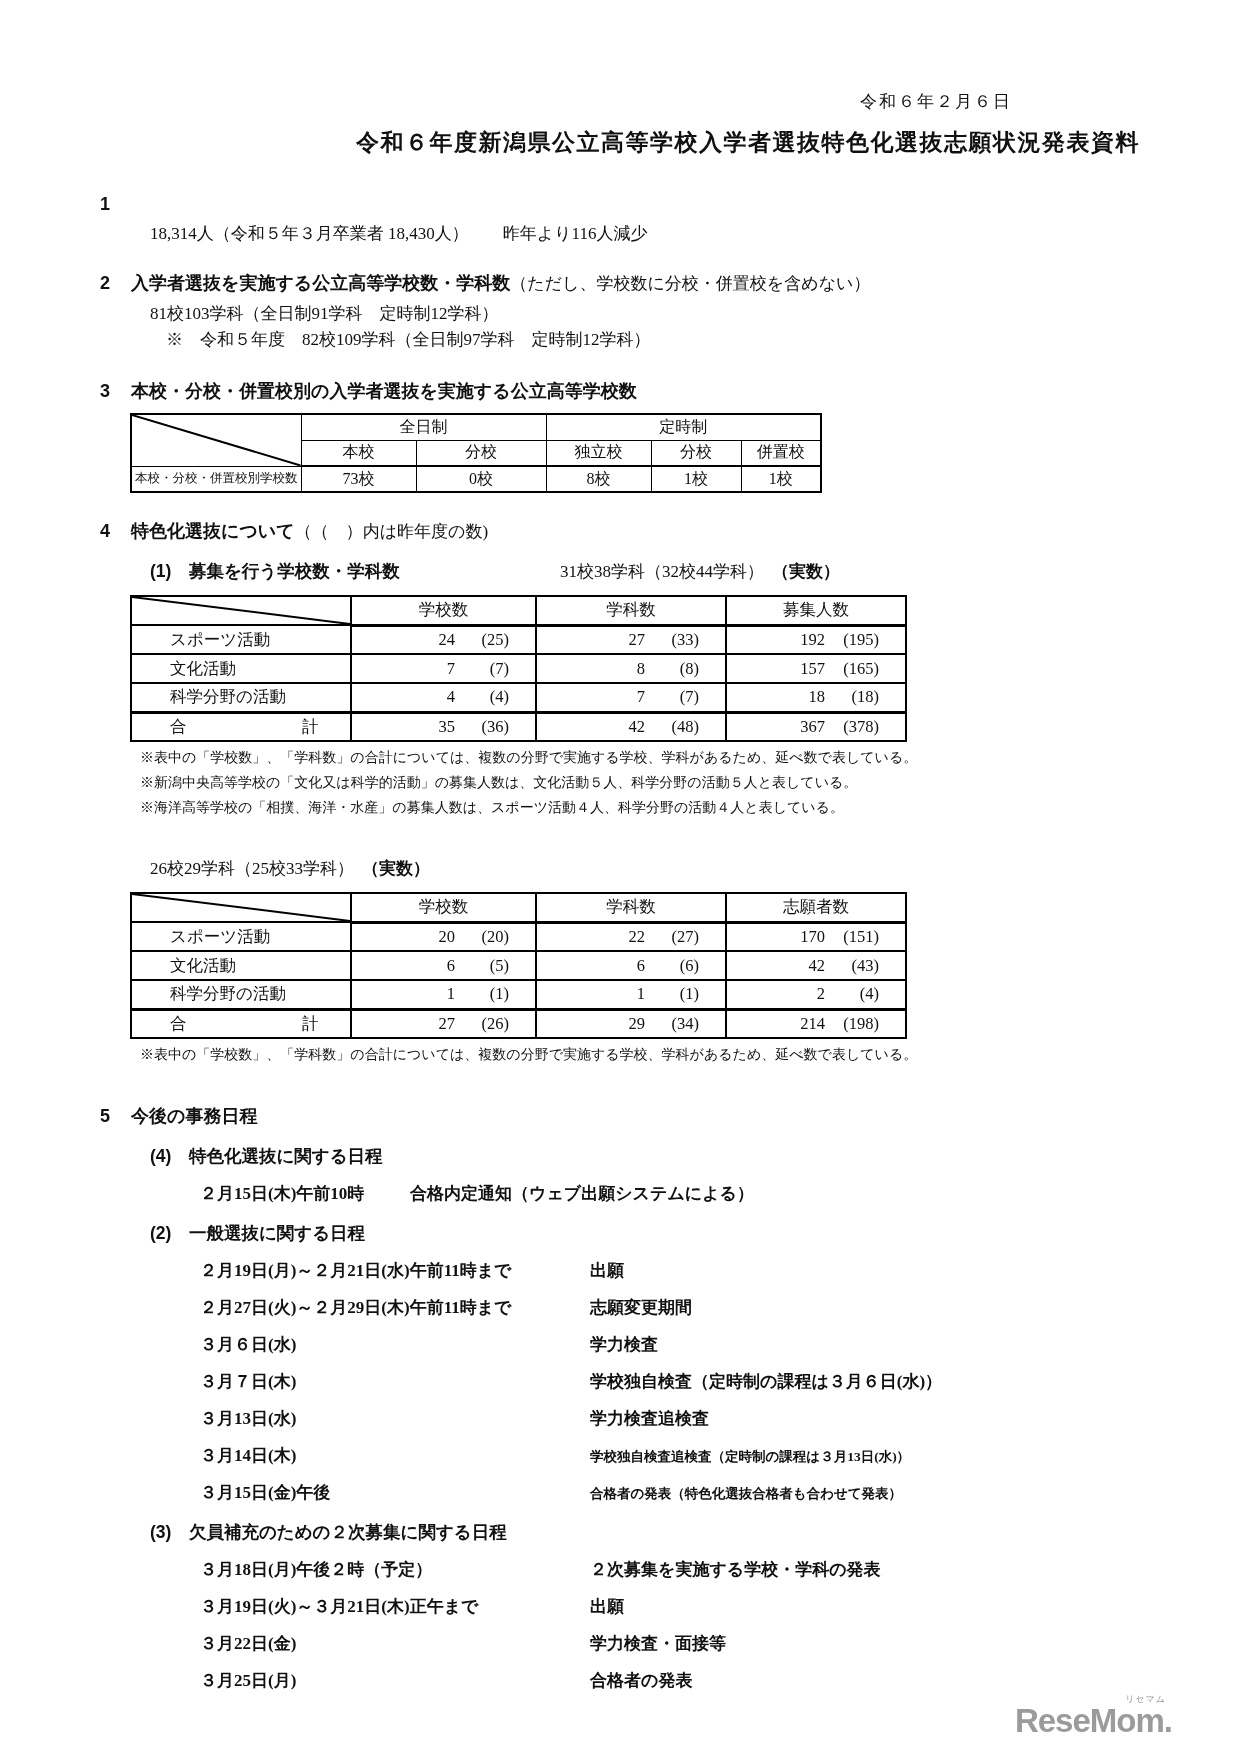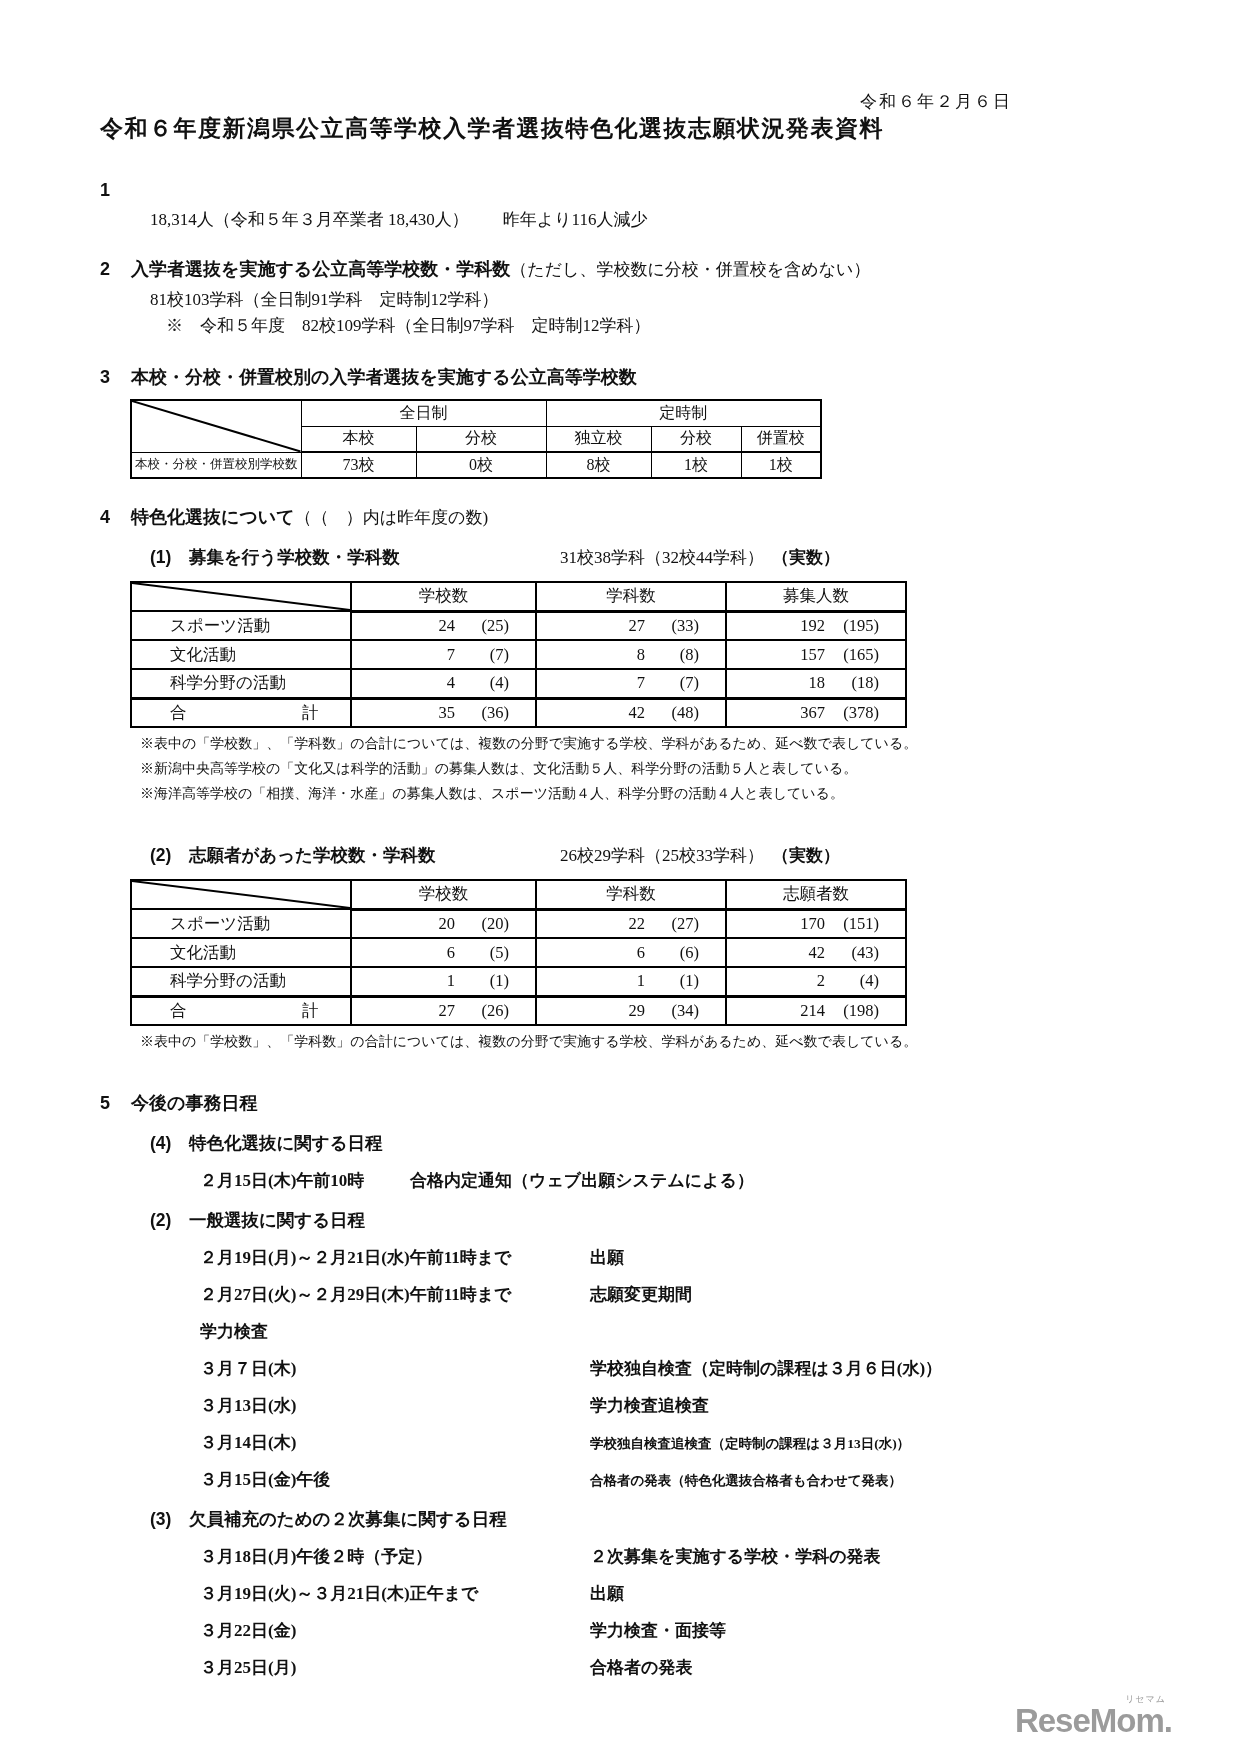--- a/index.html
+++ b/index.html
@@ -7,21 +7,21 @@
   body {
     width:1240px; height:1754px;
     font-family:"Liberation Serif","DejaVu Serif",serif;
     color:#111;
   }
   .page { position:relative; width:1240px; height:1754px; padding:90px 100px 0 100px; overflow:hidden; background:#fff; }
 
   .date-line { text-align:right; padding-right:128px; font-size:17px; letter-spacing:2px; }
 
   .doc-title {
-    text-align:left;
+    margin-top:14px; text-align:right;
     font-family:"Liberation Sans","DejaVu Sans",sans-serif;
     font-weight:bold; font-size:23px; letter-spacing:1.5px;
   }
 
   .sec { display:flex; align-items:baseline; font-family:"Liberation Sans","DejaVu Sans",sans-serif; font-weight:bold; font-size:18px; }
   .sec-num { width:31px; flex-shrink:0; }
   .sec-h .h-normal { font-family:"Liberation Serif","DejaVu Serif",serif; font-weight:normal; font-size:17px; }
 
   .body-line { font-size:17px; }
   .ind50 { padding-left:50px; }
@@ -218,21 +218,20 @@
             </span></td>
     </tr>
   </tbody>
     </table>
 
   <div class="note">※表中の「学校数」、「学科数」の合計については、複数の分野で実施する学校、学科があるため、延べ数で表している。</div>
   <div class="note">※新潟中央高等学校の「文化又は科学的活動」の募集人数は、文化活動５人、科学分野の活動５人と表している。</div>
   <div class="note">※海洋高等学校の「相撲、海洋・水産」の募集人数は、スポーツ活動４人、科学分野の活動４人と表している。</div>
 
   <div class="sub-row" style="margin-top:40px">
-    <span class="sub-label">(2)　志願者があった学校数・学科数</span>
     <span class="sub-val">26校29学科（25校33学科）</span>
     <span class="sub-suffix">（実数）</span>
   </div>
 
   <table class="t4" style="margin-top:12px">
     <colgroup>
         <col style="width:220px">
         <col style="width:185px">
         <col style="width:190px">
         <col style="width:180px">
@@ -327,20 +326,21 @@
   <div class="sub-head">(2)　一般選抜に関する日程</div>
   <div class="sched-row">
     <span class="sched-date">２月19日(月)～２月21日(水)午前11時まで</span>
     <span class="sched-desc">出願</span>
   </div>
   <div class="sched-row">
     <span class="sched-date">２月27日(火)～２月29日(木)午前11時まで</span>
     <span class="sched-desc">志願変更期間</span>
   </div>
   <div class="sched-row">
+    <span class="sched-date">３月６日(水)</span>
     <span class="sched-desc">学力検査</span>
   </div>
   <div class="sched-row">
     <span class="sched-date">３月７日(木)</span>
     <span class="sched-desc">学校独自検査（定時制の課程は３月６日(水)）</span>
   </div>
   <div class="sched-row">
     <span class="sched-date">３月13日(水)</span>
     <span class="sched-desc">学力検査追検査</span>
   </div>

